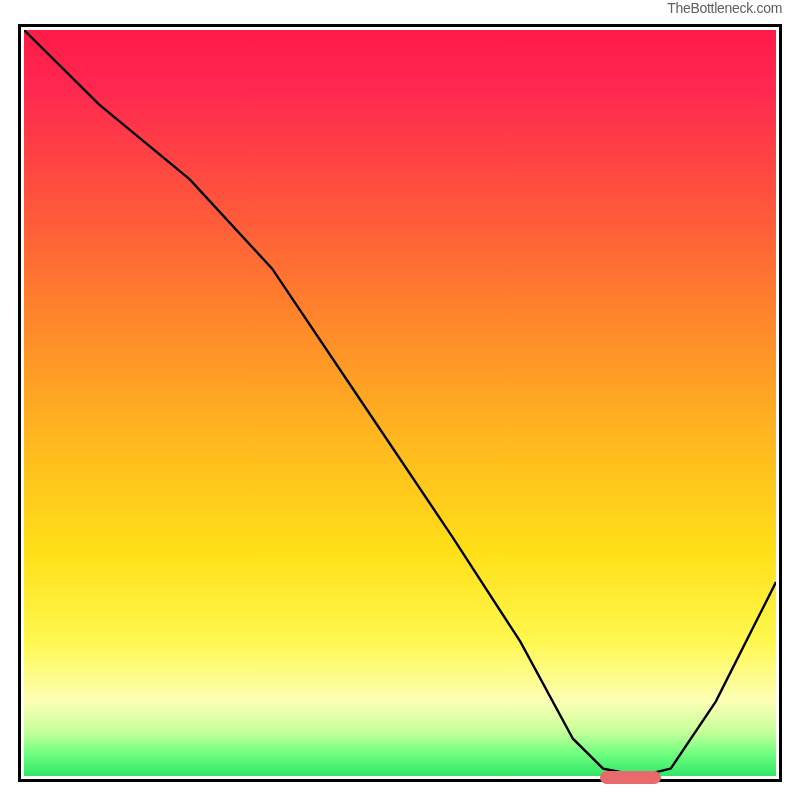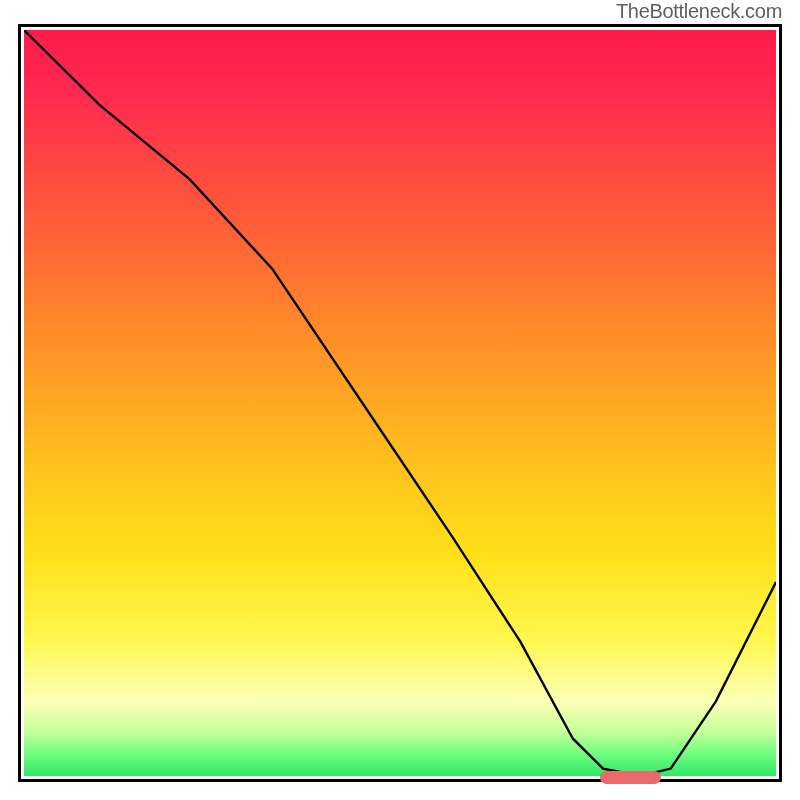--- a/index.html
+++ b/index.html
@@ -1,17 +1,17 @@
 <!DOCTYPE html>
 <html><head>
 <meta charset="utf-8">
 <style>
 * { margin: 0; padding: 0; box-sizing: border-box; }
 body { width: 800px; height: 800px; background: #fff; position: relative; overflow: hidden; font-family: Arial, sans-serif; }
-.watermark { position: absolute; top: 0; right: 18px; font-size: 20px; color: #606060; font-weight: 500; letter-spacing: -0.3px; }
+.watermark { position: absolute; top: 0; right: 18px; font-size: 14px; color: #606060; font-weight: 500; letter-spacing: -0.3px; }
 .frame { position: absolute; top: 24px; left: 18px; width: 764px; height: 758px; border: 3px solid #000; background: #fff; }
 .plot-area { position: absolute; top: 3px; left: 3px; right: 3px; bottom: 3px; }
 .gradient { position: absolute; inset: 0;
   background: linear-gradient(to bottom,
     #ff1a4a 0%,
     #ff2850 8%,
     #ff5a3a 25%,
     #ff8a2a 40%,
     #ffb81f 55%,
     #ffe018 70%,

